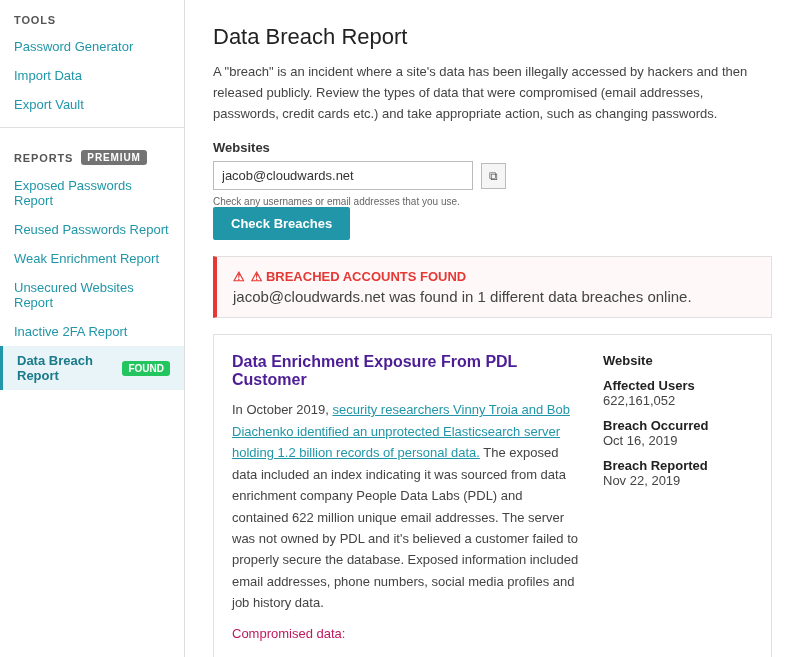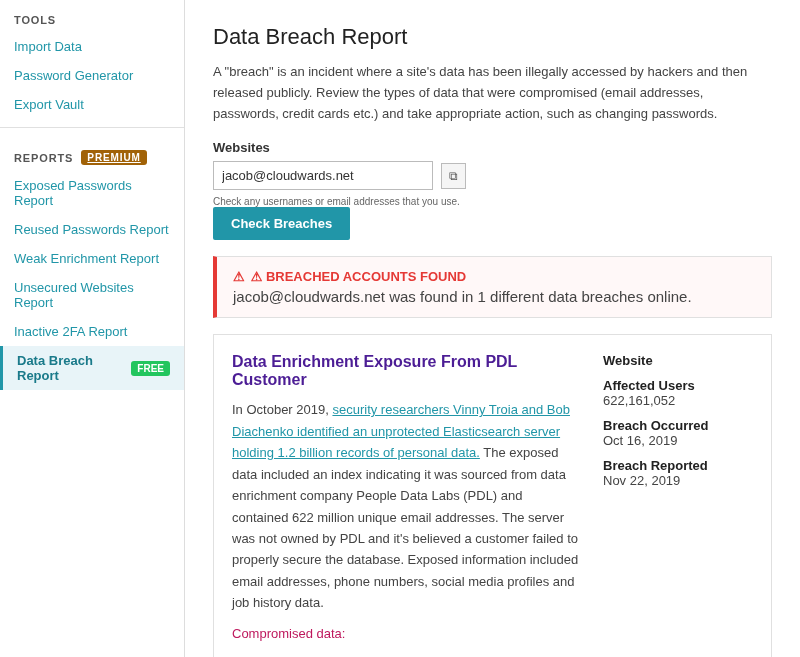--- a/index.html
+++ b/index.html
@@ -3,35 +3,35 @@
   <meta charset="utf-8">
   <style>
     * { box-sizing: border-box; margin: 0; padding: 0; }
     body { font-family: Arial, sans-serif; font-size: 13px; color: #333; background: #f5f5f5; }
     .layout { display: flex; min-height: 657px; }
 
     
     .sidebar { width: 185px; min-width: 185px; background: #fff; border-right: 1px solid #ddd; padding: 0; }
     .sidebar-section-header { font-size: 11px; font-weight: bold; color: #555; letter-spacing: 0.08em; padding: 14px 14px 6px 14px; display: flex; align-items: center; gap: 8px; }
     .badge { font-size: 10px; font-weight: bold; padding: 2px 6px; border-radius: 3px; }
-    .badge-premium { background: #a16207; color: #fff; text-decoration: underline; }
+    .badge-premium { background: #737373; color: #fff; }
     .badge-free { background: #22c55e; color: #fff; }
     .sidebar-item { display: block; padding: 7px 14px; color: #2196a8; text-decoration: none; cursor: pointer; font-size: 13px; }
     .sidebar-item.active { background: #e8f4f8; color: #1a7a8a; font-weight: bold; border-left: 3px solid #2196a8; }
     .sidebar-divider { border: none; border-top: 1px solid #e0e0e0; margin: 8px 0; }
 
     
     .main { flex: 1; padding: 24px 28px; background: #fff; }
     .page-title { font-size: 22px; font-weight: normal; color: #222; margin-bottom: 12px; }
     .page-description { font-size: 13px; color: #444; line-height: 1.6; margin-bottom: 16px; }
 
     
     .field-label { font-size: 13px; font-weight: bold; margin-bottom: 6px; }
     .input-row { display: flex; align-items: center; gap: 8px; margin-bottom: 6px; }
-    .username-input { width: 220px; border: 1px solid #bbb; padding: 6px 8px; font-size: 13px; color: #333; }
+    .username-input { width: 260px; border: 1px solid #bbb; padding: 6px 8px; font-size: 13px; color: #333; }
     .input-icon-btn { border: 1px solid #bbb; background: #f5f5f5; padding: 5px 7px; cursor: pointer; font-size: 12px; color: #555; }
     .field-hint { font-size: 10px; color: #666; }
     .check-btn { background: #2196a8; color: #fff; border: none; padding: 9px 18px; font-size: 13px; font-weight: bold; cursor: pointer; border-radius: 2px; }
 
     
     .breach-alert { border: 1px solid #e0e0e0; border-left: 4px solid #e53935; background: #fff8f8; padding: 12px 16px; margin: 16px 0; }
     .breach-alert-title { color: #e53935; font-weight: bold; font-size: 13px; display: flex; align-items: center; gap: 6px; margin-bottom: 4px; }
     .breach-alert-body { font-size: 15px; color: #444; }
 
     
@@ -50,36 +50,36 @@
   </style>
 </head>
 <body>
 
 <div class="layout">
 
   <nav class="sidebar">
     <div class="sidebar-section-header">
       <span>TOOLS</span>
     </div>
+    <a class="sidebar-item">Password Generator</a>
     <a class="sidebar-item">Import Data</a>
-    <a class="sidebar-item">Password Generator</a>
     <a class="sidebar-item">Export Vault</a>
     <hr class="sidebar-divider">
     <div class="sidebar-section-header">
       <span>REPORTS</span>
       <span class="badge badge-premium">PREMIUM</span>
     </div>
     <a class="sidebar-item">Exposed Passwords Report</a>
     <a class="sidebar-item">Reused Passwords Report</a>
     <a class="sidebar-item">Weak Enrichment Report</a>
     <a class="sidebar-item">Unsecured Websites Report</a>
     <a class="sidebar-item">Inactive 2FA Report</a>
     <div class="sidebar-item active" style="display:flex; align-items:center; gap:8px;">
       <span>Data Breach Report</span>
-      <span class="badge badge-free">FREE</span>
+      <span class="badge badge-free">FOUND</span>
     </div>
   </nav>
 
   <main class="main">
     <h1 class="page-title">Data Breach Report</h1>
     <p class="page-description">A "breach" is an incident where a site's data has been illegally accessed by hackers and then released publicly. Review the types of data that were compromised (email addresses, passwords, credit cards etc.) and take appropriate action, such as changing passwords.</p>
 
     <div class="field-label">Websites</div>
     <div class="input-row">
       <input class="username-input" type="text" value="jacob@cloudwards.net" style="">

